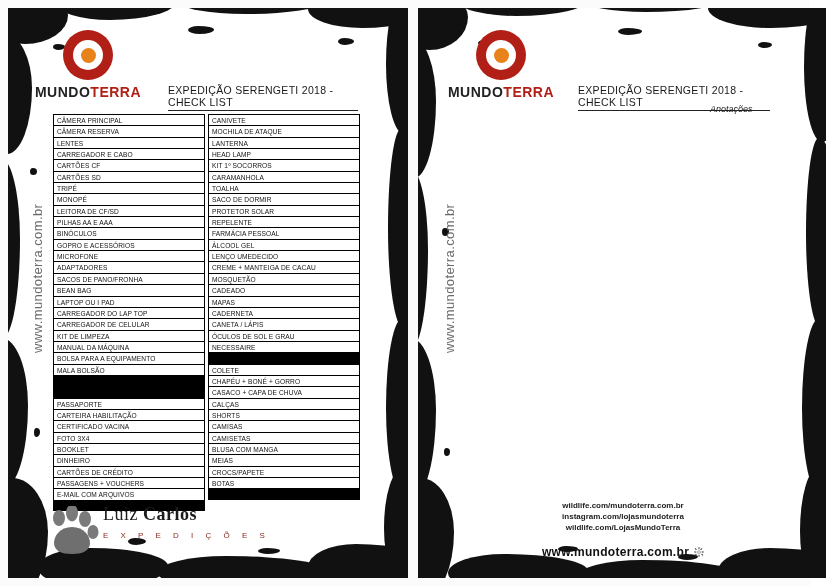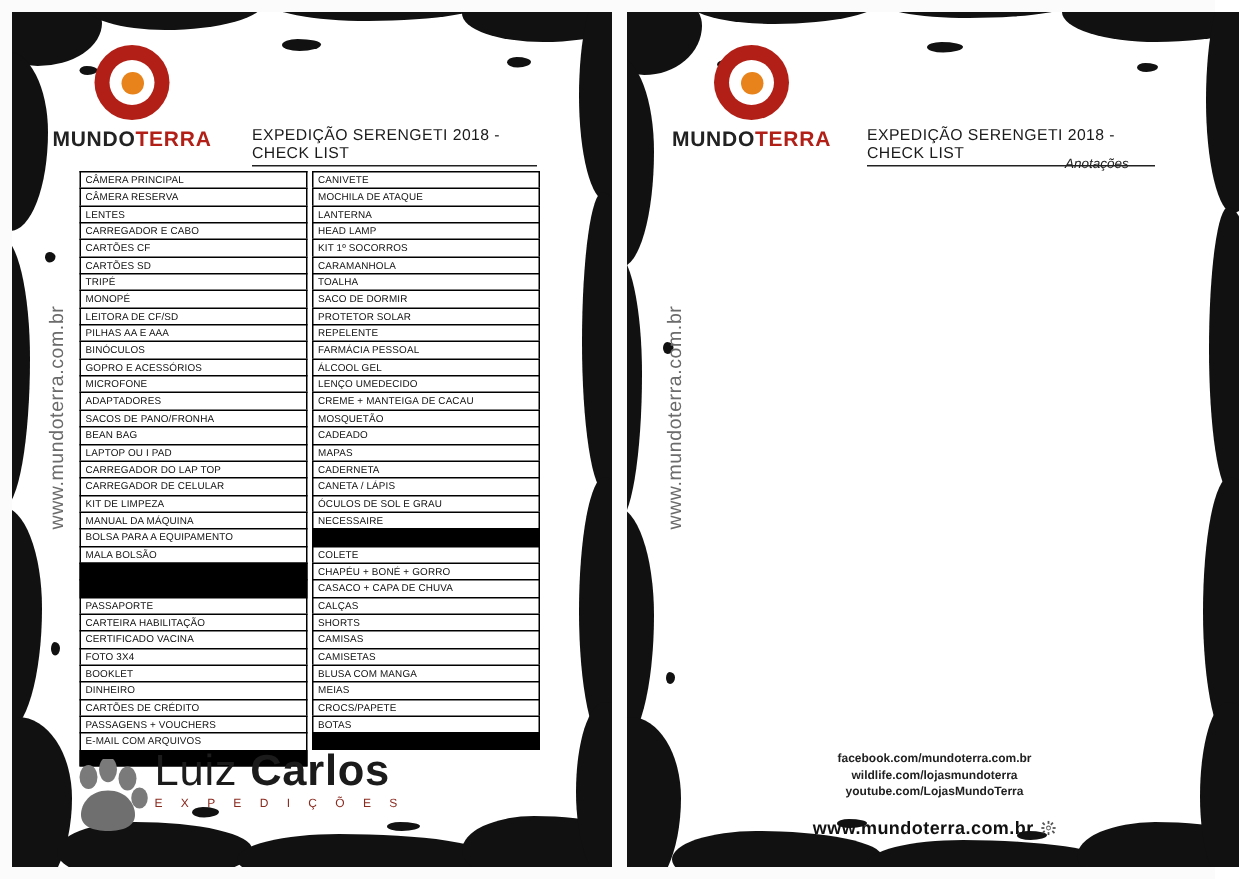--- a/index.html
+++ b/index.html
@@ -155,22 +155,22 @@
   .gear svg { display: block; }
 
   .lc-block {
     position: absolute;
     left: 95px;
     top: 492px;
     width: 215px;
     height: 60px;
   }
   .lc-name {
-    font-family: Liberation Sans, sans-serif;
-    font-size: 29px;
+    font-family: Liberation Serif, serif;
+    font-size: 18px;
     color: #1b1b1b;
     line-height: 28px;
     letter-spacing: 0.5px;
   }
   .lc-sub {
     font-family: "Liberation Serif", serif;
     font-size: 13px;
     color: #2a2a2a;
     letter-spacing: 0.5px;
     margin-top: 1px;
@@ -351,23 +351,23 @@
       <div class="logo-text"><span>MUNDO</span><span class="terra">TERRA</span></div>
     </div>
 
     <div class="doc-title" style="left:160px; top:76px; width:192px;">EXPEDIÇÃO SERENGETI 2018 - CHECK LIST</div>
 
     <div class="annot" style="left:292px; top:96px;">Anotações</div>
 
     <div class="side-url" style="left:24px; top:345px;">www.mundoterra.com.br</div>
 
     <div class="footer-right" style="left:55px; top:492px;">
-      <div class="line">facebook.com/mundoterra.com.br</div>
-      <div class="line">wildlife.com/lojasmundoterra</div>
-      <div class="line">youtube.com/LojasMundoTerra</div>
+      <div class="line">wildlife.com/mundoterra.com.br</div>
+      <div class="line">instagram.com/lojasmundoterra</div>
+      <div class="line">wildlife.com/LojasMundoTerra</div>
       <div class="site"><span>www.mundoterra.com.br</span><span class="gear"><svg viewBox="0 0 20 20" width="10" height="10">
               <g fill="#555">
                 <circle cx="10" cy="10" r="3.2"></circle>
                 <rect x="8.8" y="0.5" width="2.4" height="4"></rect>
                 <rect x="8.8" y="15.5" width="2.4" height="4"></rect>
                 <rect x="0.5" y="8.8" width="4" height="2.4"></rect>
                 <rect x="15.5" y="8.8" width="4" height="2.4"></rect>
                 <rect x="2.3" y="2.3" width="2.4" height="4" transform="rotate(-45 3.5 4.3)"></rect>
                 <rect x="15.3" y="13.3" width="2.4" height="4" transform="rotate(-45 16.5 15.3)"></rect>
                 <rect x="13.3" y="2.3" width="2.4" height="4" transform="rotate(45 14.5 4.3)"></rect>

